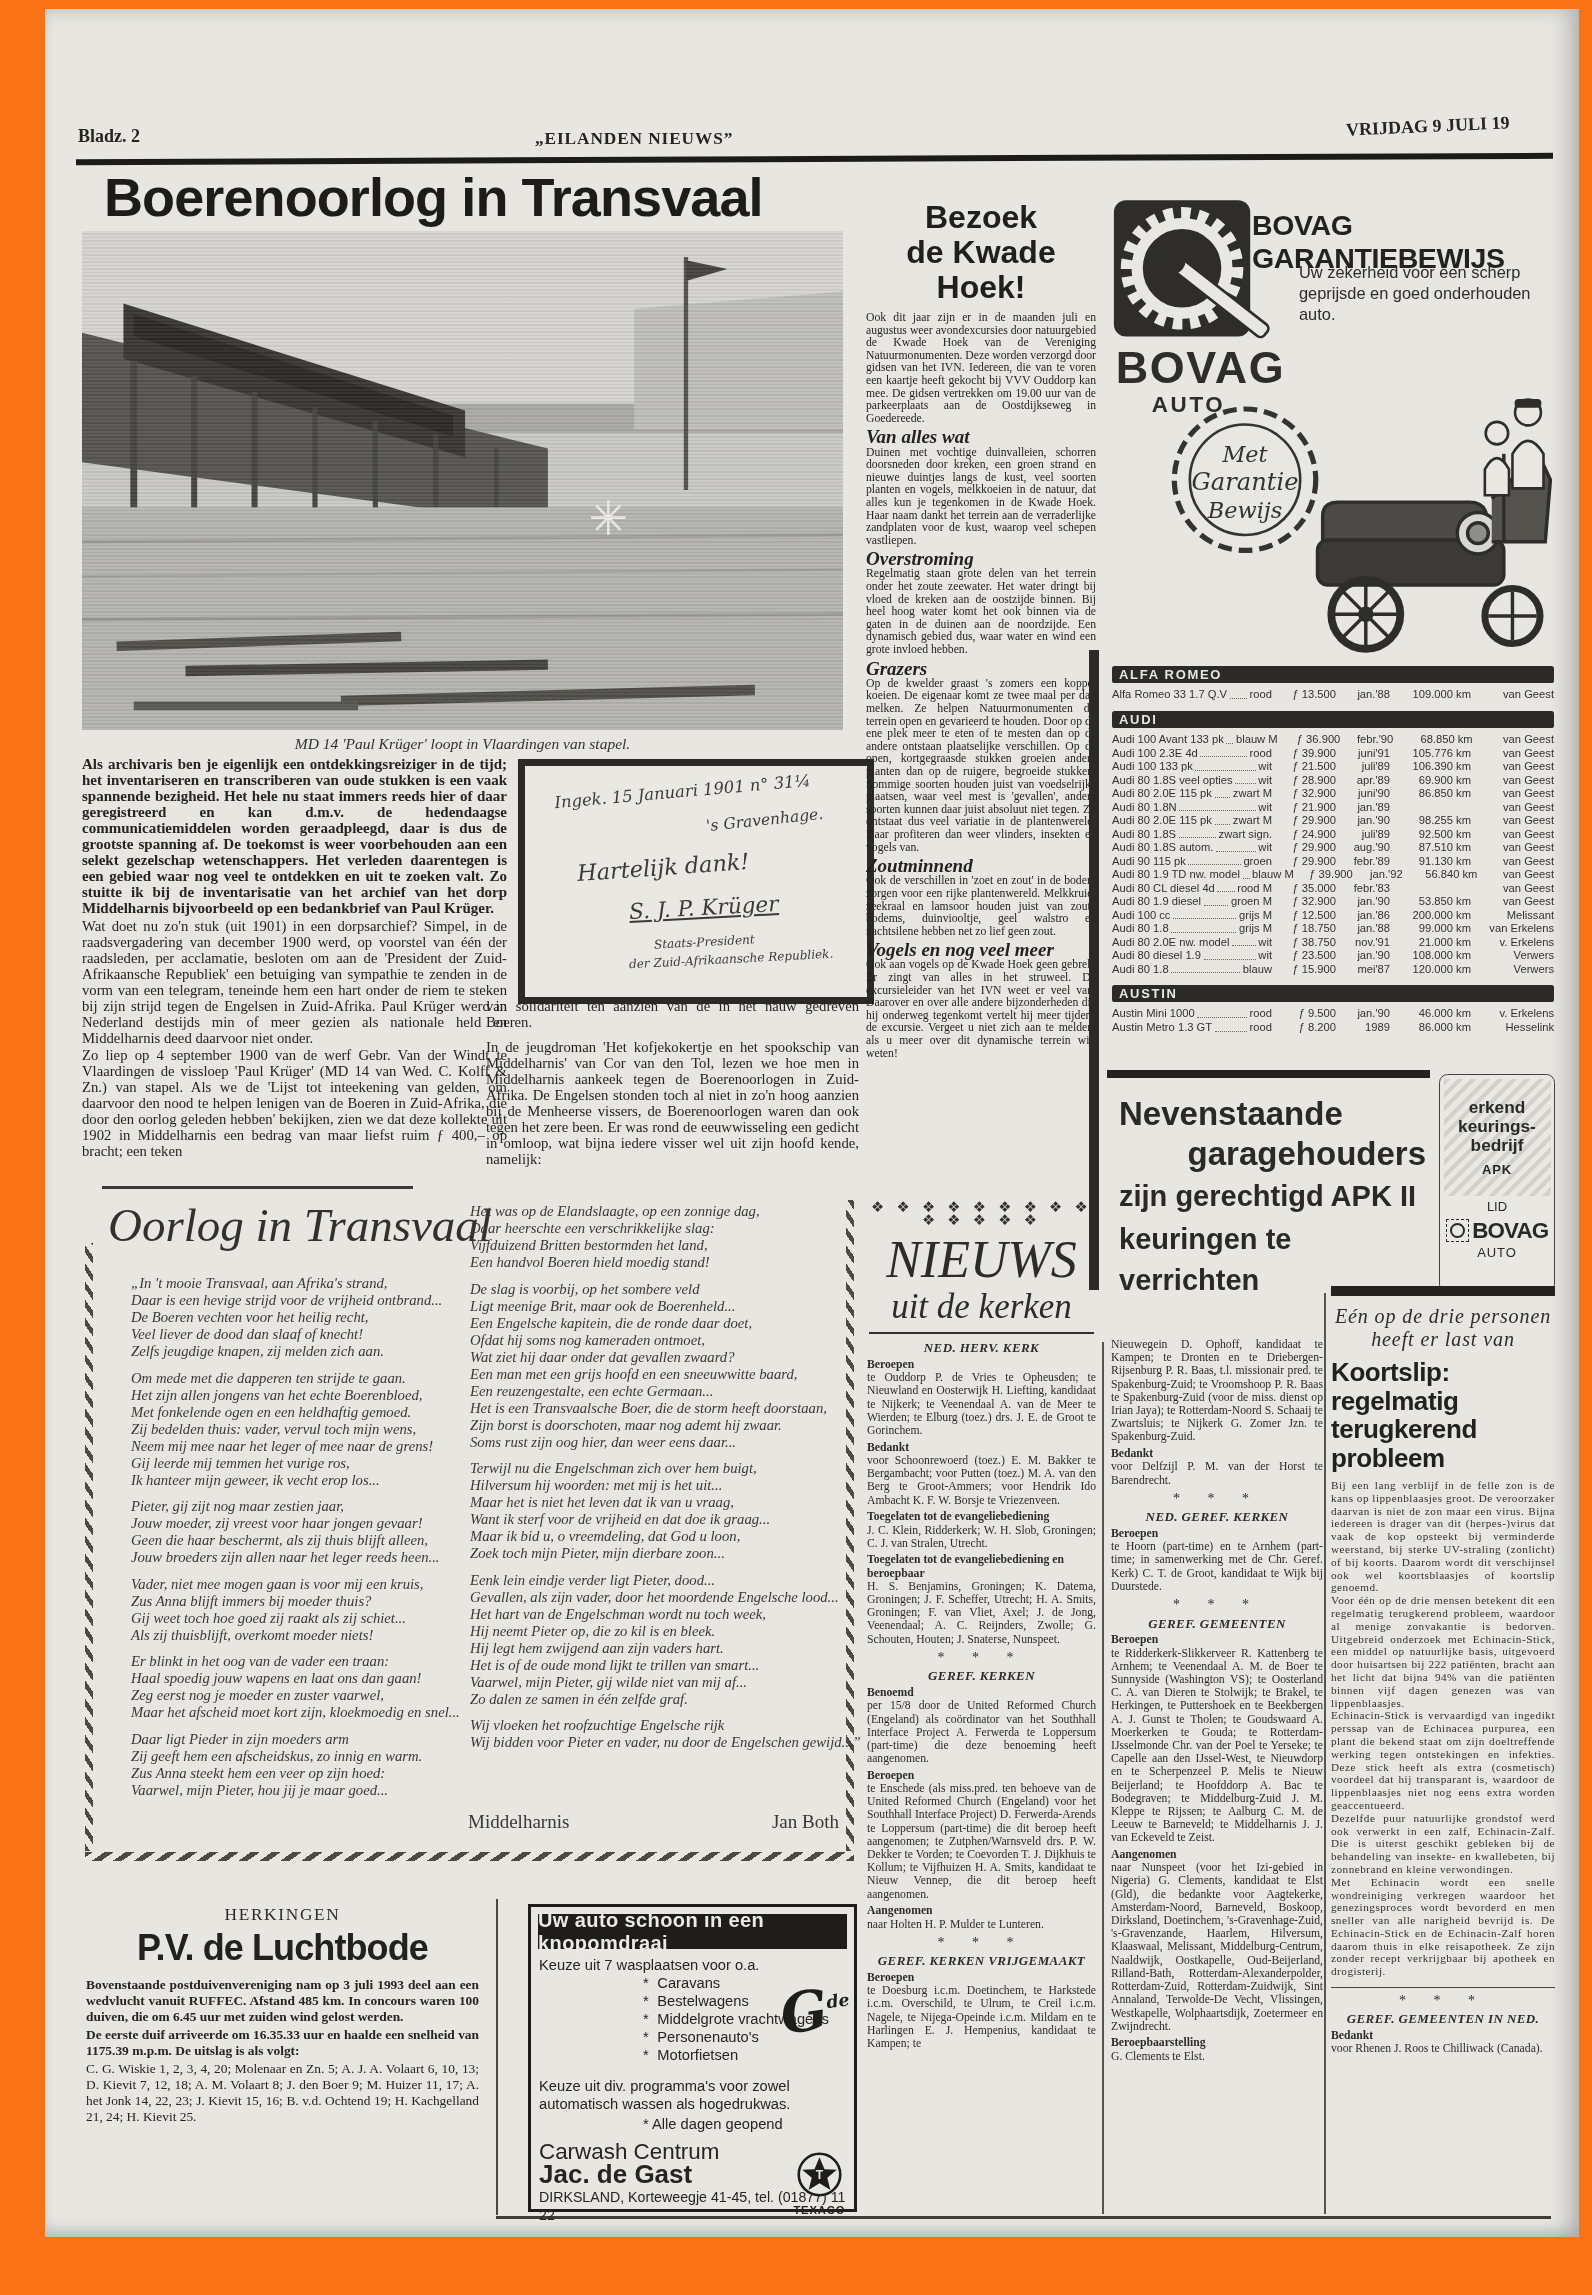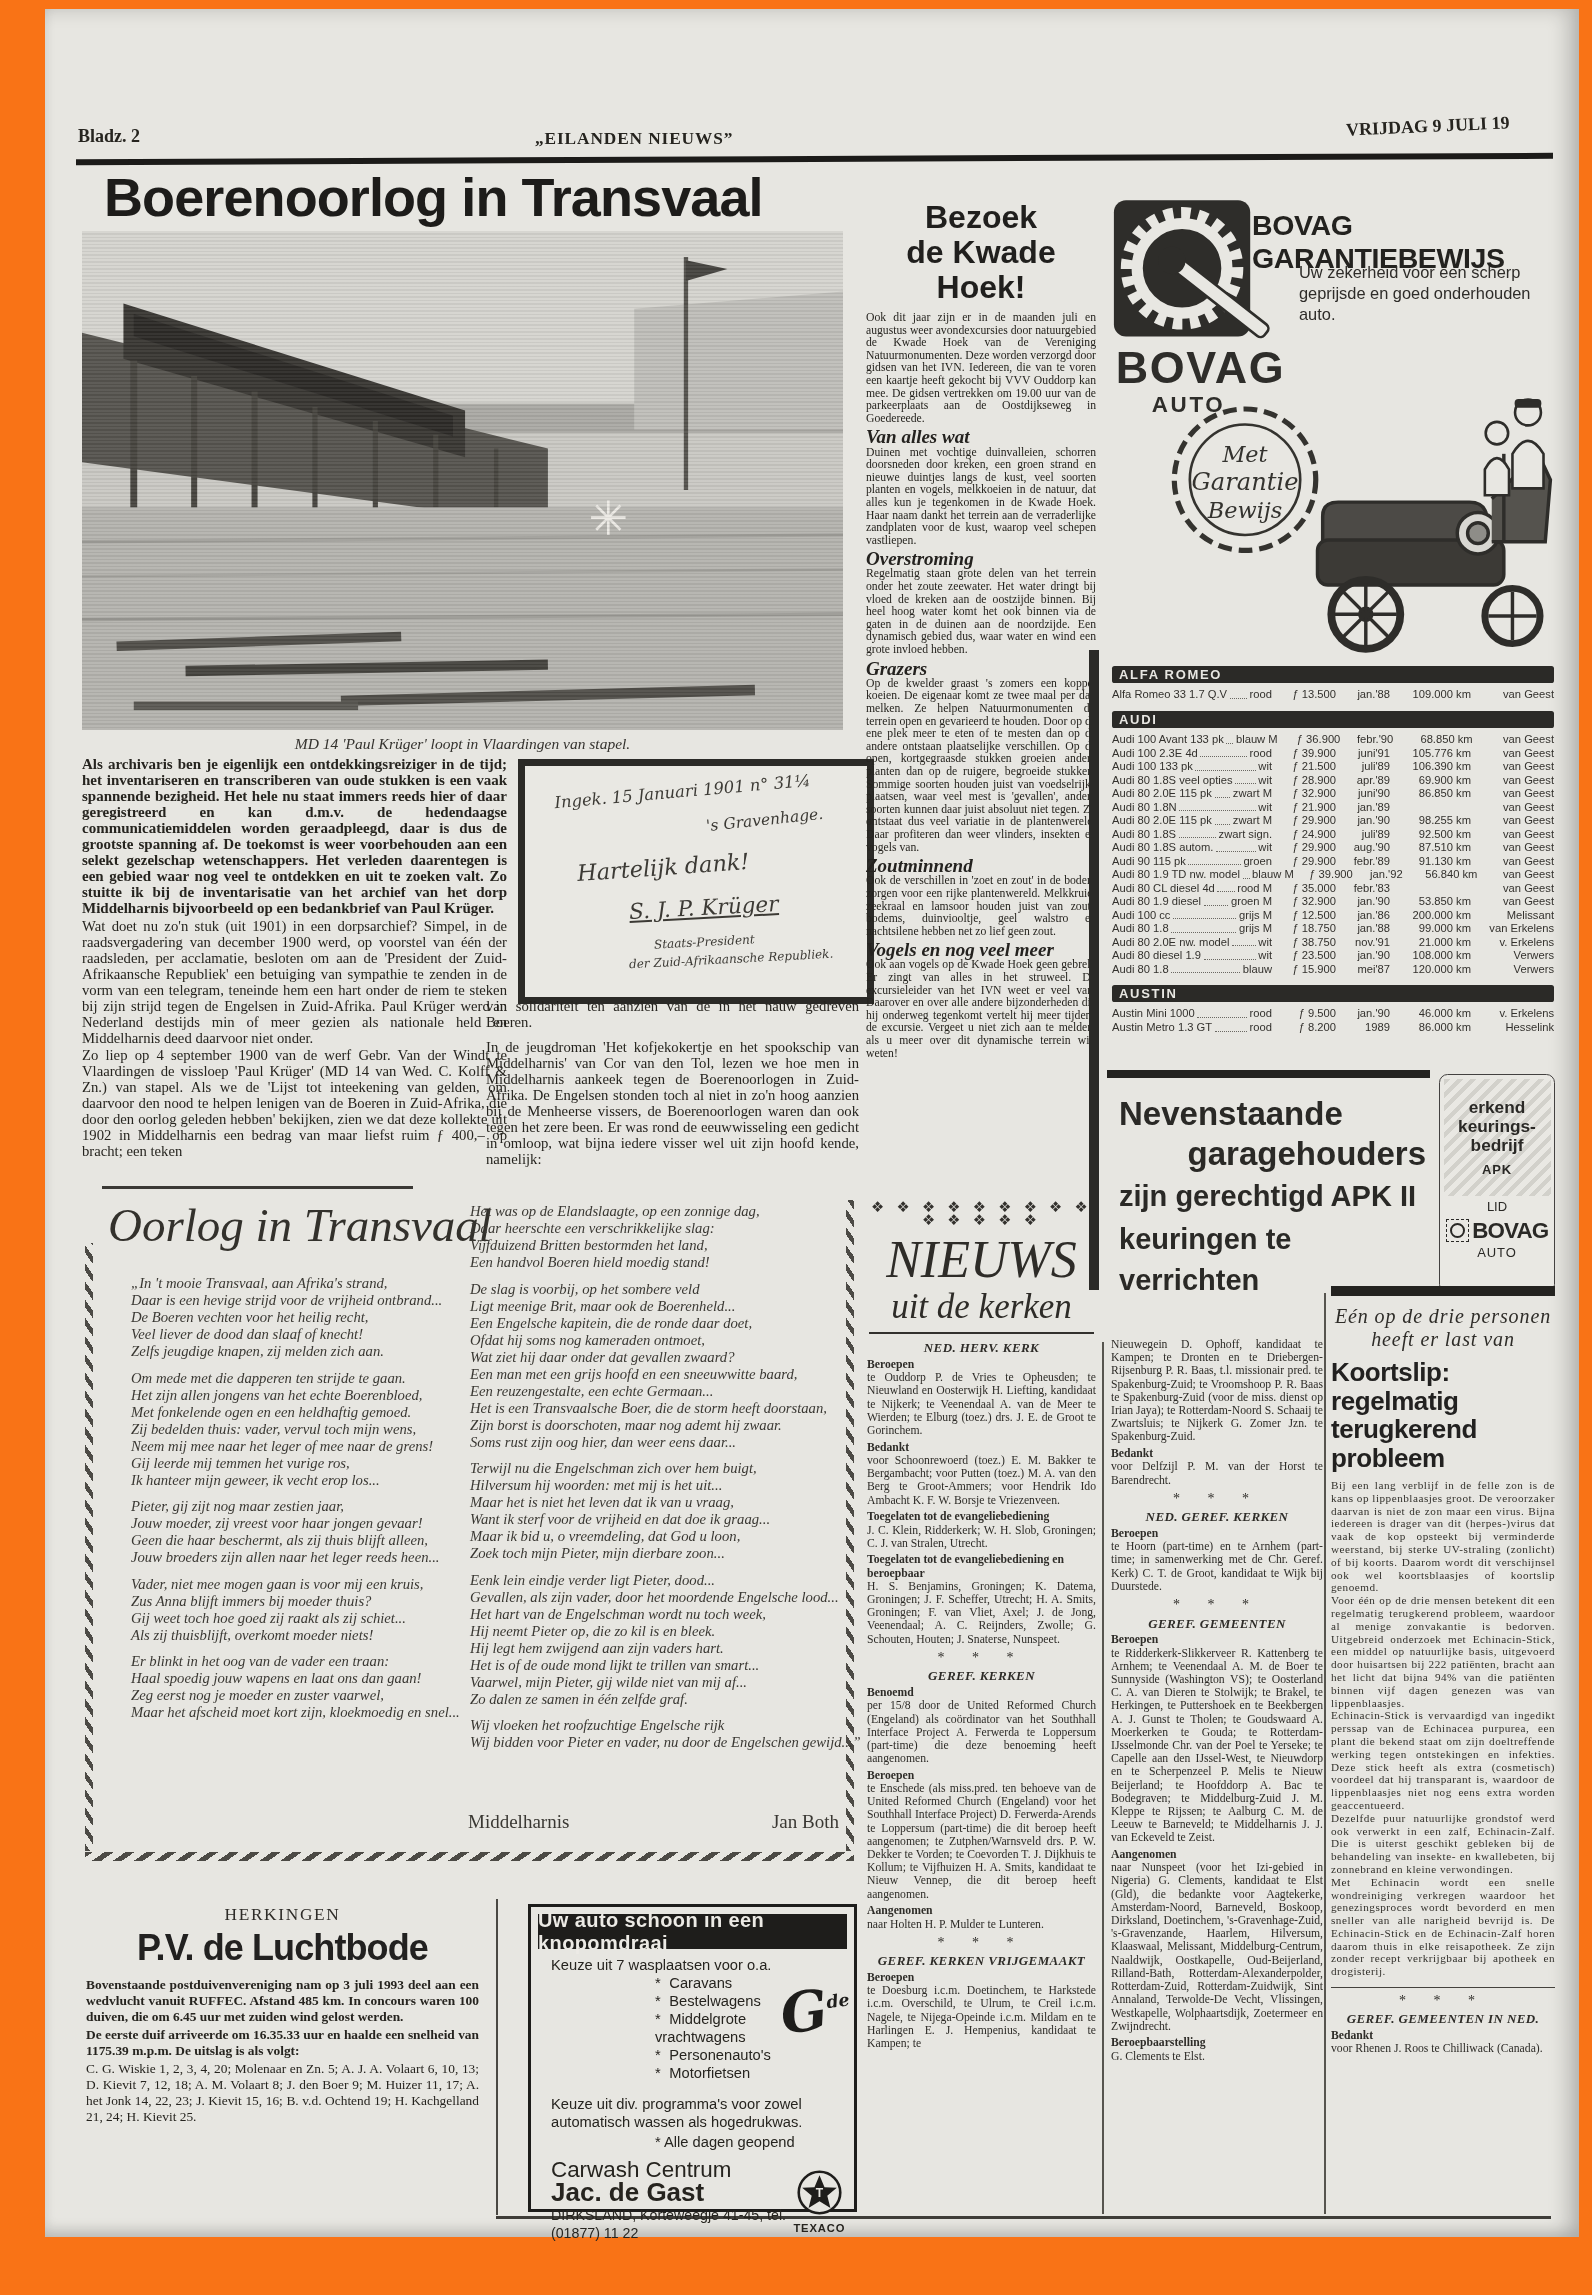--- a/index.html
+++ b/index.html
@@ -133,21 +133,21 @@
   #lb-body .pb{font-weight:bold;margin:0 0 1.7px 0;text-align:justify;}
   #lb-body .pr{margin:0;text-align:justify;}
   .vline3{left:496px;top:1899px;width:1.7px;height:316px;background:#4a4843;}
   #botline{left:496px;top:2216px;width:1055px;height:2.6px;background:#3f3d38;}
 
   
   #carwash{left:528px;top:1904px;width:323px;height:302px;border:3.5px solid #1e1d1b;background:#e7e6e1;
            font-family:"Liberation Sans",sans-serif;color:#26241f;}
   #cw-banner{margin:7px;height:35px;background:#1e1d1b;color:#eceae5;font-weight:bold;font-size:20px;
              display:flex;align-items:center;justify-content:center;letter-spacing:0.4px;}
-  #cw-body{padding:0 20px;font-size:14.7px;line-height:18px;position:relative;}
+  #cw-body{padding:0 8px;font-size:14.7px;line-height:18px;position:relative;}
   .cw-item{padding-left:104px;}
   .cw-item .st{margin-right:8.6px;}
   #cw-glogo{position:absolute;right:3.5px;top:24px;font-family:"DejaVu Serif",serif;font-style:italic;
             font-weight:bold;font-size:55px;color:#1e1d1b;transform:rotate(-8deg);line-height:48px;}
   #cw-glogo sup{font-size:17.3px;}
   #cw-mid{margin-top:13px;}
   #cw-open{padding-left:104px;margin-top:1.7px;}
   #cw-name1{font-size:22.4px;margin-top:10.4px;}
   #cw-name2{font-size:26px;font-weight:bold;margin-top:3.5px;}
   #cw-addr{font-size:14.2px;margin-top:5.2px;}
@@ -546,20 +546,26 @@
         <div>Zus Anna blijft immers bij moeder thuis?</div>
         <div>Gij weet toch hoe goed zij raakt als zij schiet...</div>
         <div>Als zij thuisblijft, overkomt moeder niets!</div>
       </div>
       <div class="stanza">
         <div>Er blinkt in het oog van de vader een traan:</div>
         <div>Haal spoedig jouw wapens en laat ons dan gaan!</div>
         <div>Zeg eerst nog je moeder en zuster vaarwel,</div>
         <div>Maar het afscheid moet kort zijn, kloekmoedig en snel...</div>
       </div>
+      <div class="stanza">
+        <div>Daar ligt Pieder in zijn moeders arm</div>
+        <div>Zij geeft hem een afscheidskus, zo innig en warm.</div>
+        <div>Zus Anna steekt hem een veer op zijn hoed:</div>
+        <div>Vaarwel, mijn Pieter, hou jij je maar goed...</div>
+      </div>
     </div>
   <div class="abs poemcol" id="poem-right">
       <div class="stanza">
         <div>Het was op de Elandslaagte, op een zonnige dag,</div>
         <div>Daar heerschte een verschrikkelijke slag:</div>
         <div>Vijfduizend Britten bestormden het land,</div>
         <div>Een handvol Boeren hield moedig stand!</div>
       </div>
       <div class="stanza">
         <div>De slag is voorbij, op het sombere veld</div>

